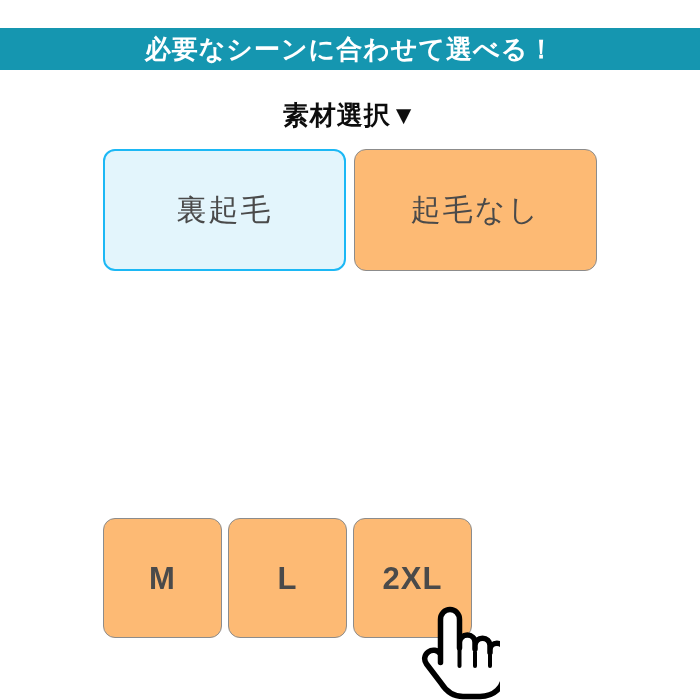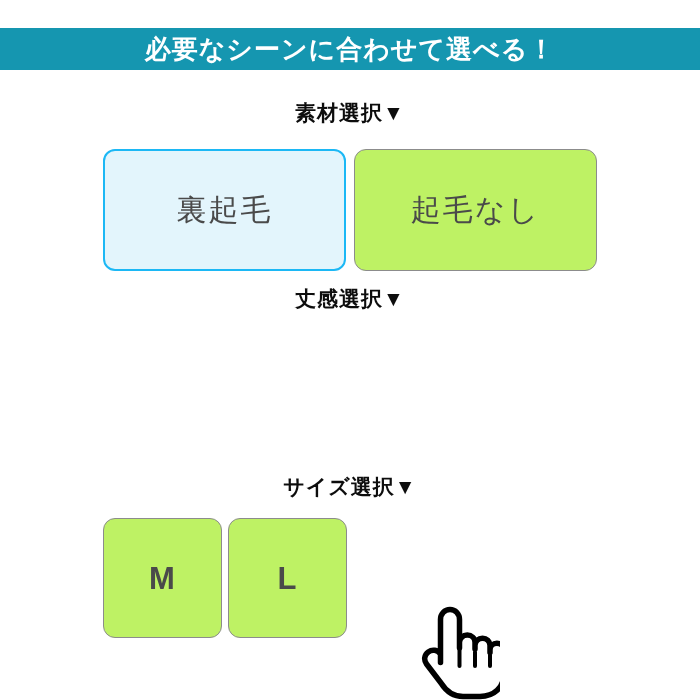--- a/index.html
+++ b/index.html
@@ -43,38 +43,38 @@
     white-space: nowrap;
   }
 
   
   .section-title {
     position: absolute;
     left: 0;
     width: 700px;
     text-align: center;
     color: #0d0d0d;
-    font-size: 21px;
+    font-size: 26px;
     font-weight: bold;
     letter-spacing: 1px;
     line-height: 1;
     white-space: nowrap;
   }
 
   .option-row {
     position: absolute;
     display: flex;
   }
 
   .option-btn {
     box-sizing: border-box;
     display: flex;
     align-items: center;
     justify-content: center;
-    background: #bef264;
+    background: #fdba74;
     border: 1.5px solid #8c8c8c;
     border-radius: 12px;
     color: #4a4a4a;
     line-height: 1;
     white-space: nowrap;
   }
   .option-btn.selected {
     background: #e3f5fc;
     border: 2.5px solid #1cb8f5;
   }
@@ -135,30 +135,29 @@
     <div class="banner-title">必要なシーンに合わせて選べる！</div>
   </div>
 
   <div class="section-title title1">素材選択▼</div>
 
   <div class="option-row row-pair row1">
     <div class="option-btn selected">裏起毛</div>
     <div class="option-btn">起毛なし</div>
   </div>
 
-  <div class="section-title title2">丈感選択▼</div>
 
   <div class="option-row row-pair row2">
   </div>
 
-  <div class="section-title title3">サイズ選択▼</div>
 
   <div class="option-row row-sizes row3">
     <div class="option-btn">M</div>
     <div class="option-btn">L</div>
+    <div class="option-btn">2XL</div>
   </div>
 
   <div class="cursor-hand">
     <svg viewBox="0 0 82 96" width="82" height="96" xmlns="http://www.w3.org/2000/svg">
       <path d="M22.5 58.5 L22.5 15.5
                C22.5 9.8 26.7 5.5 32.0 5.5
                C37.3 5.5 41.5 9.8 41.5 15.5
                L41.5 44.0
                L41.5 38.5
                C41.5 34.2 45.0 31.0 49.3 31.0

